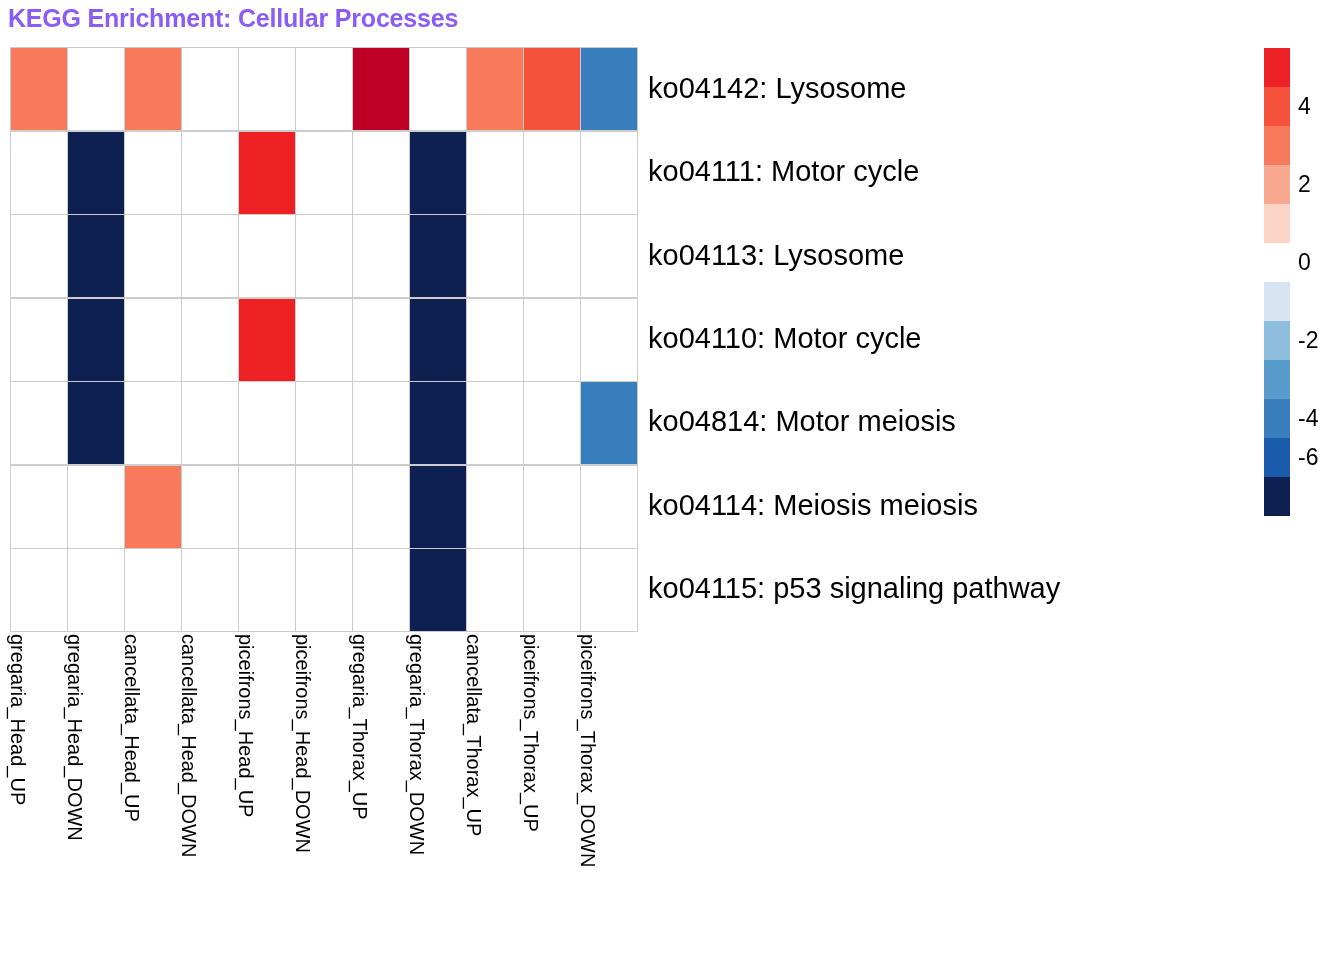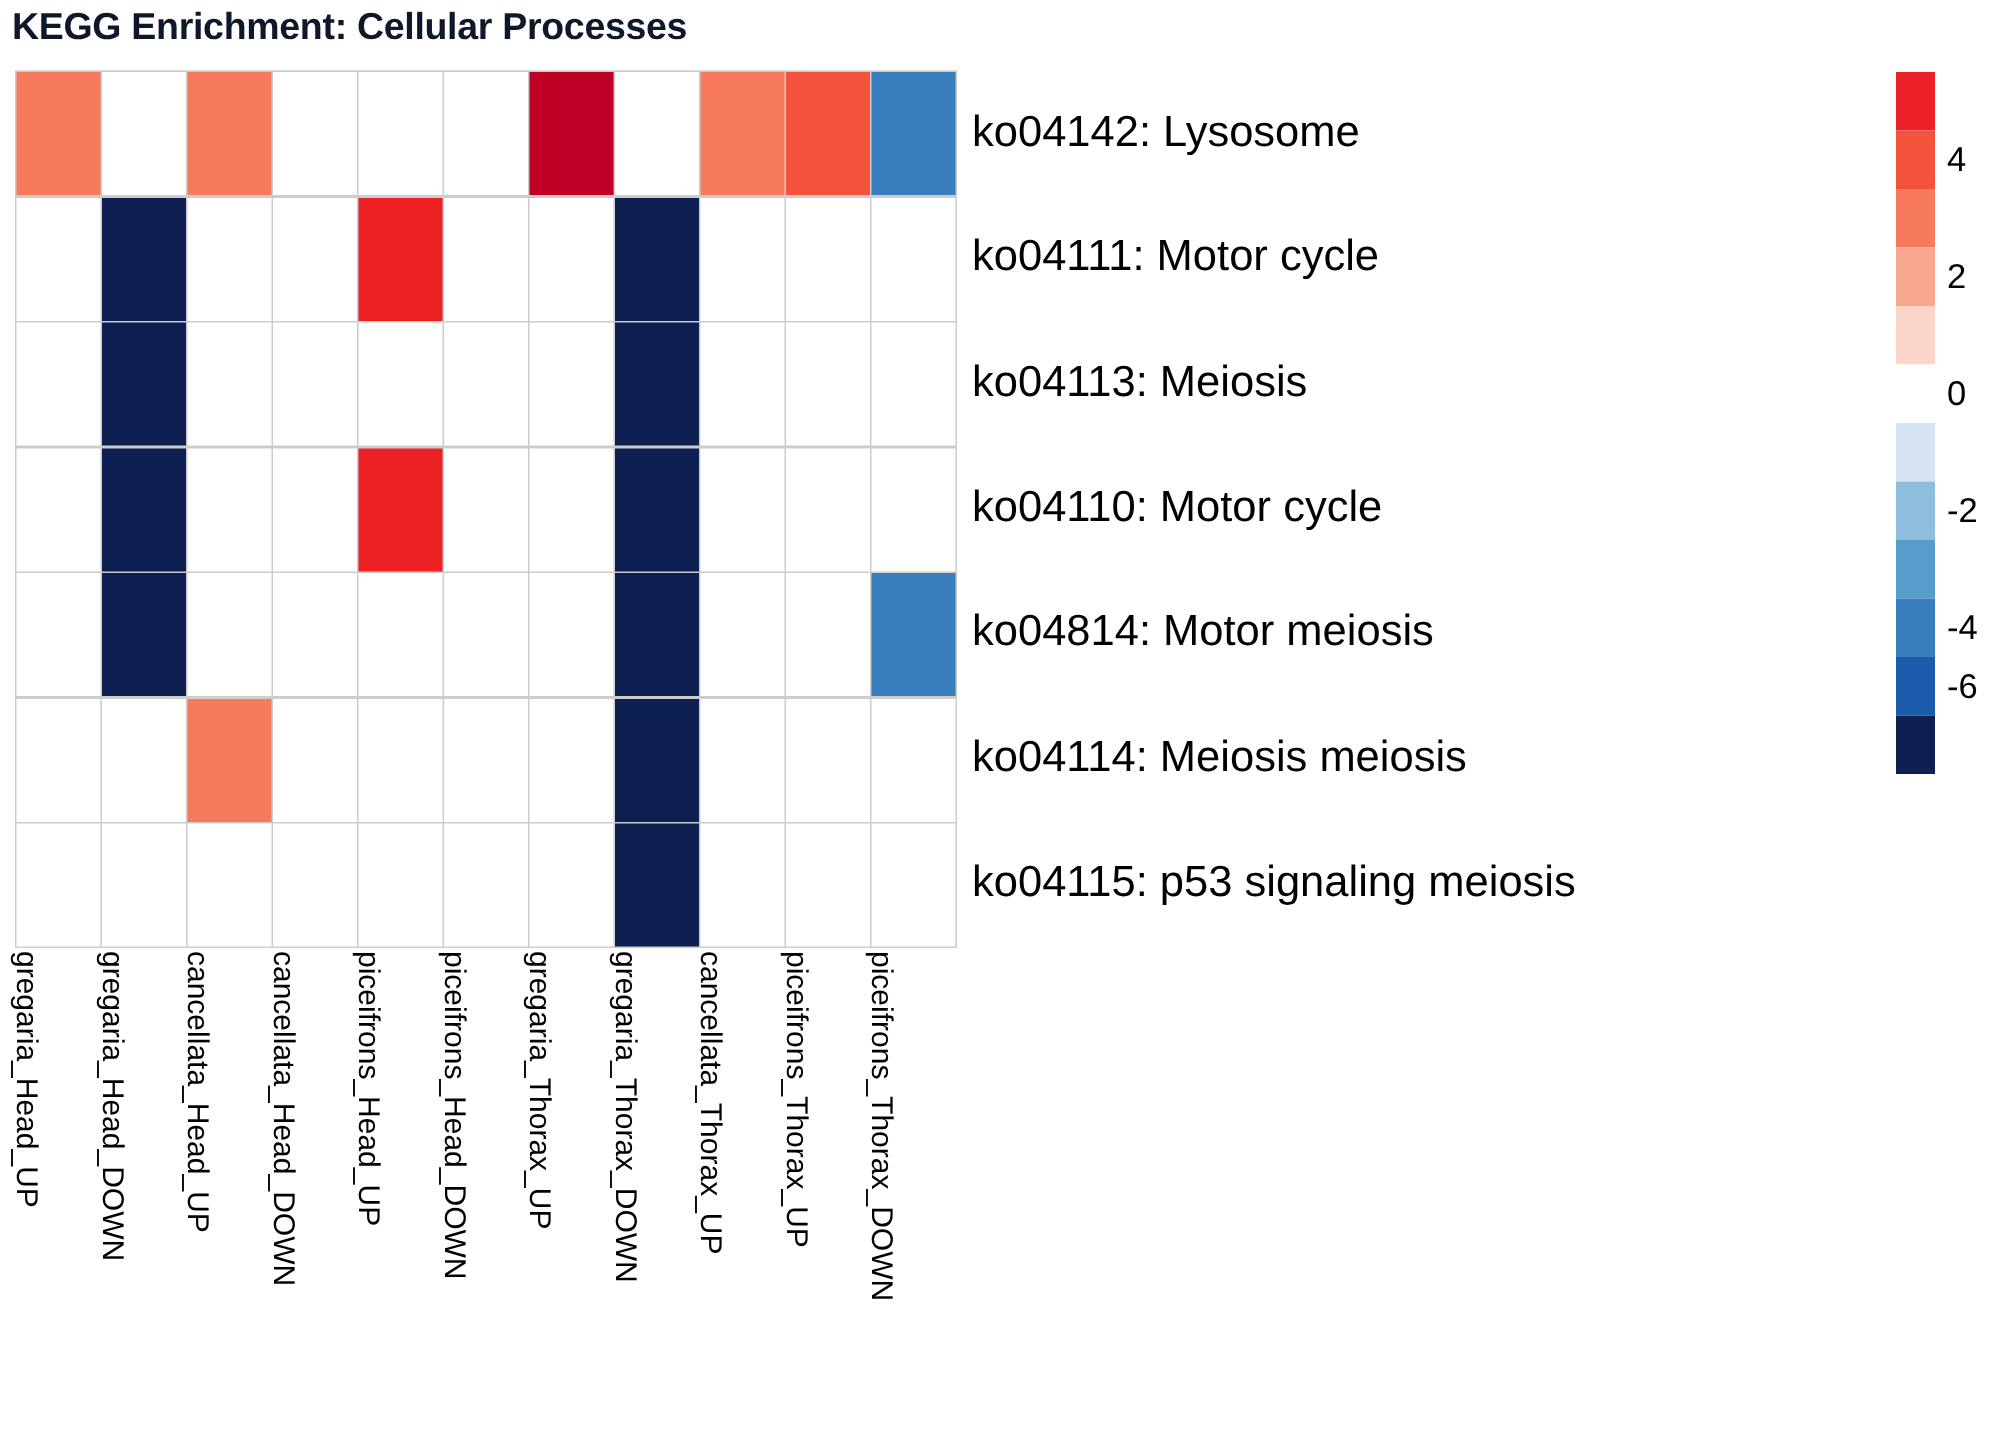--- a/index.html
+++ b/index.html
@@ -14,21 +14,21 @@
     font-family: "Liberation Sans", sans-serif;
     overflow: hidden;
   }
 
   #plot-title {
     position: absolute;
     left: 8px;
     top: 4px;
     font-size: 25px;
     font-weight: bold;
-    color: #0f172a;
+    color: #8b5cf6;
     letter-spacing: -0.2px;
     white-space: nowrap;
   }
 
   
   #heatmap-grid {
     position: absolute;
     left: 10px;
     top: 47px;
     width: 626px;
@@ -202,25 +202,25 @@
     <div class="hm-cell" style="background: rgb(255, 255, 255);"></div>
     <div class="hm-cell" style="background: rgb(14, 32, 82);"></div>
     <div class="hm-cell" style="background: rgb(255, 255, 255);"></div>
     <div class="hm-cell" style="background: rgb(255, 255, 255);"></div>
     <div class="hm-cell" style="background: rgb(255, 255, 255);"></div>
   </div>
 
 <div id="row-labels">
     <div class="row-label">ko04142: Lysosome</div>
     <div class="row-label">ko04111: Motor cycle</div>
-    <div class="row-label">ko04113: Meiosis</div>
+    <div class="row-label">ko04113: Lysosome</div>
     <div class="row-label">ko04110: Motor cycle</div>
     <div class="row-label">ko04814: Motor meiosis</div>
     <div class="row-label">ko04114: Meiosis meiosis</div>
-    <div class="row-label">ko04115: p53 signaling meiosis</div>
+    <div class="row-label">ko04115: p53 signaling pathway</div>
   </div>
 
 <div id="col-labels">
     <div class="col-label-cell">
       <span class="col-label-text">gregaria_Head_UP</span>
     </div>
     <div class="col-label-cell">
       <span class="col-label-text">gregaria_Head_DOWN</span>
     </div>
     <div class="col-label-cell">

